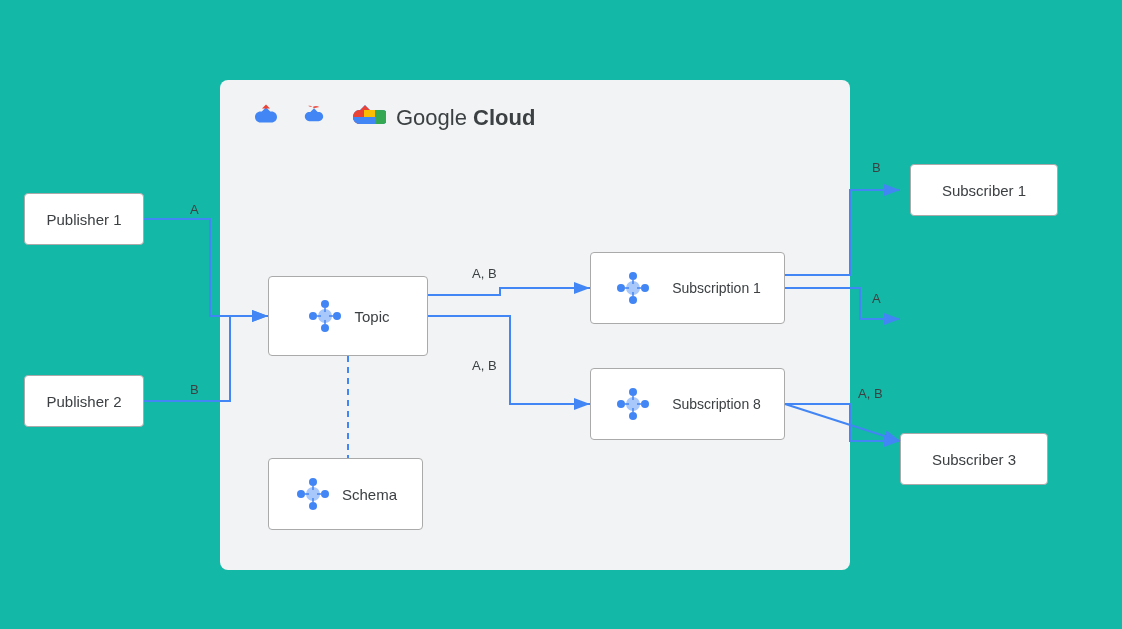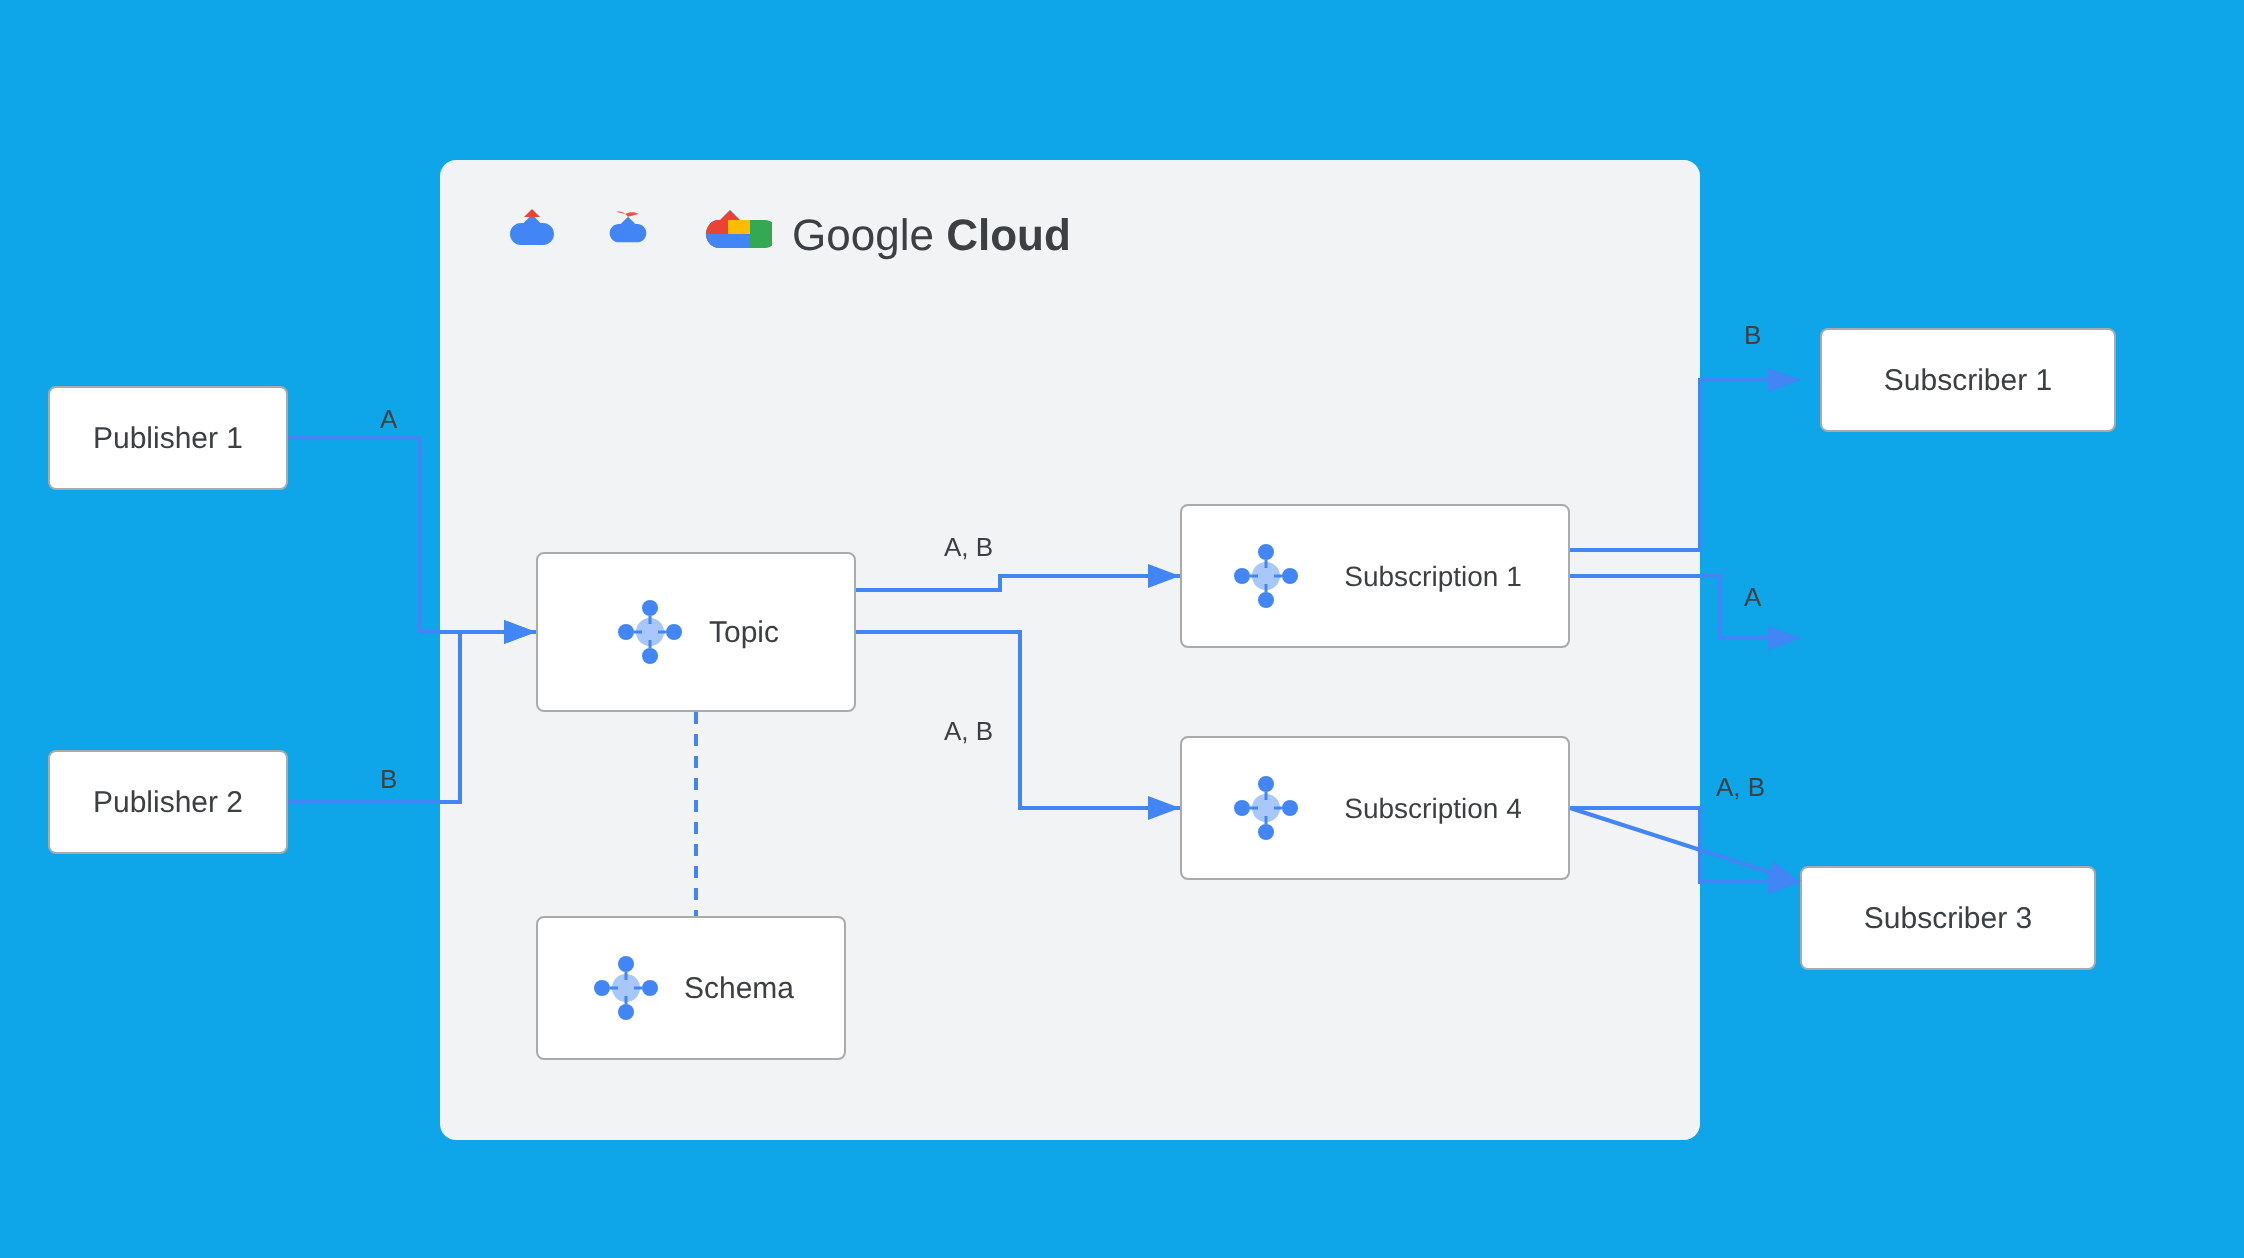--- a/index.html
+++ b/index.html
@@ -10,21 +10,21 @@
       height: 629px;
       overflow: hidden;
       display: flex;
       align-items: center;
       justify-content: center;
     }
     .canvas {
       width: 1122px;
       height: 629px;
       position: relative;
-      background: #0ea5e9;
+      background: #14b8a6;
     }
     
     .gc-panel {
       position: absolute;
       left: 220px;
       top: 80px;
       width: 630px;
       height: 490px;
       background: #f1f3f4;
       border-radius: 8px;
@@ -208,21 +208,21 @@
       <circle cx="19" cy="19" r="7" fill="#a8c7fa"></circle>
       <circle cx="19" cy="7" r="4" fill="#4285f4"></circle>
       <circle cx="19" cy="31" r="4" fill="#4285f4"></circle>
       <circle cx="7" cy="19" r="4" fill="#4285f4"></circle>
       <circle cx="31" cy="19" r="4" fill="#4285f4"></circle>
       <line x1="19" y1="11" x2="19" y2="15" stroke="#4285f4" stroke-width="1.5"></line>
       <line x1="19" y1="23" x2="19" y2="27" stroke="#4285f4" stroke-width="1.5"></line>
       <line x1="11" y1="19" x2="15" y2="19" stroke="#4285f4" stroke-width="1.5"></line>
       <line x1="23" y1="19" x2="27" y2="19" stroke="#4285f4" stroke-width="1.5"></line>
     </svg>
-    <span style="font-size:14px;">Subscription 4</span>
+    <span style="font-size:14px;">Subscription 8</span>
   </div>
 
   <div class="box subscriber" style="left:900px; top:164px;margin-left:10px;">
     <span>Subscriber 1</span>
   </div>
 
 
   <div class="box subscriber" style="left:900px; top:433px;">
     <span>Subscriber 3</span>
   </div>

